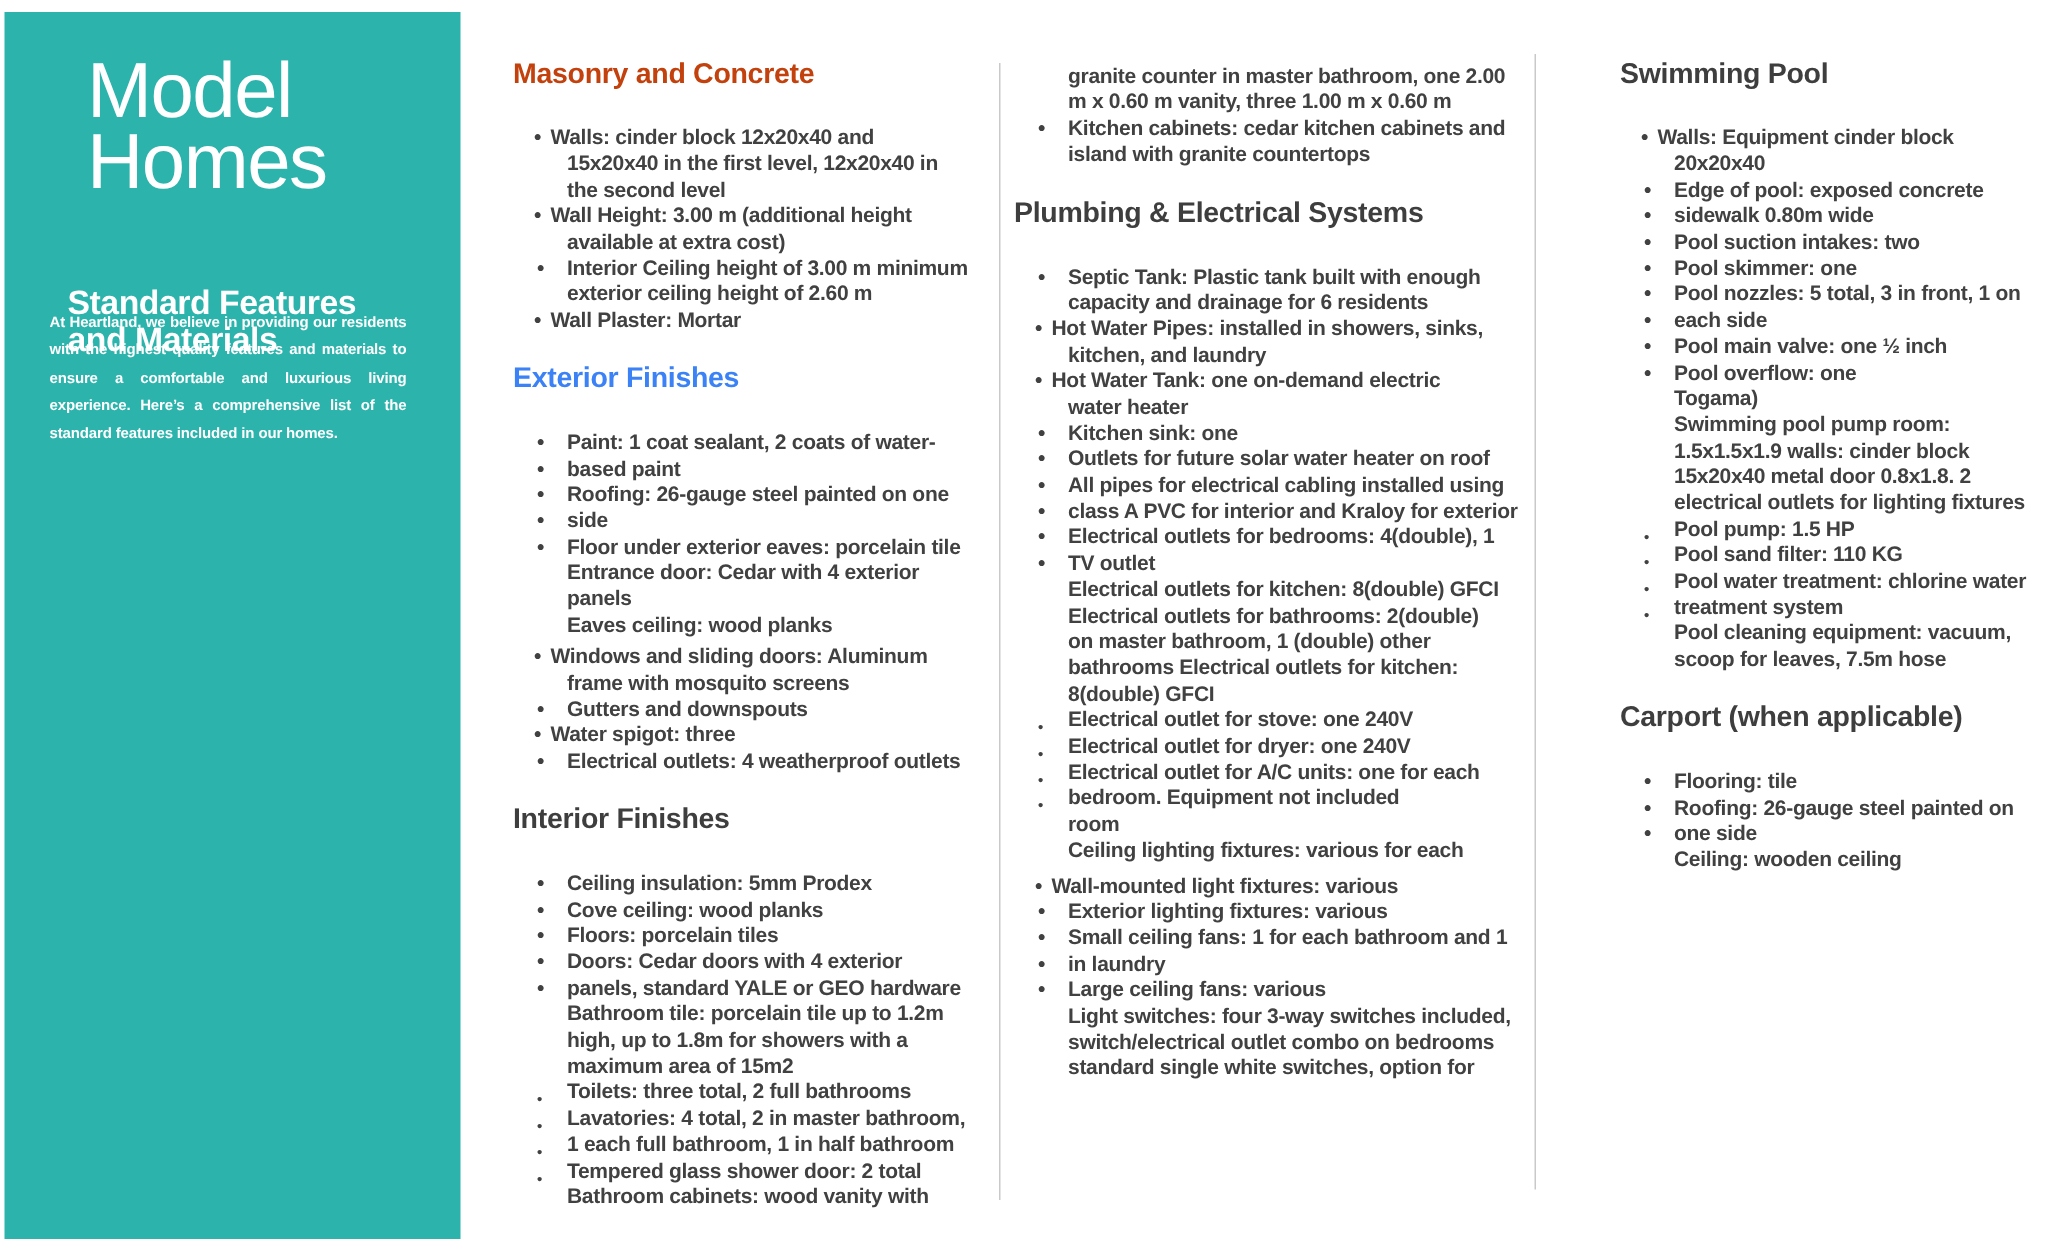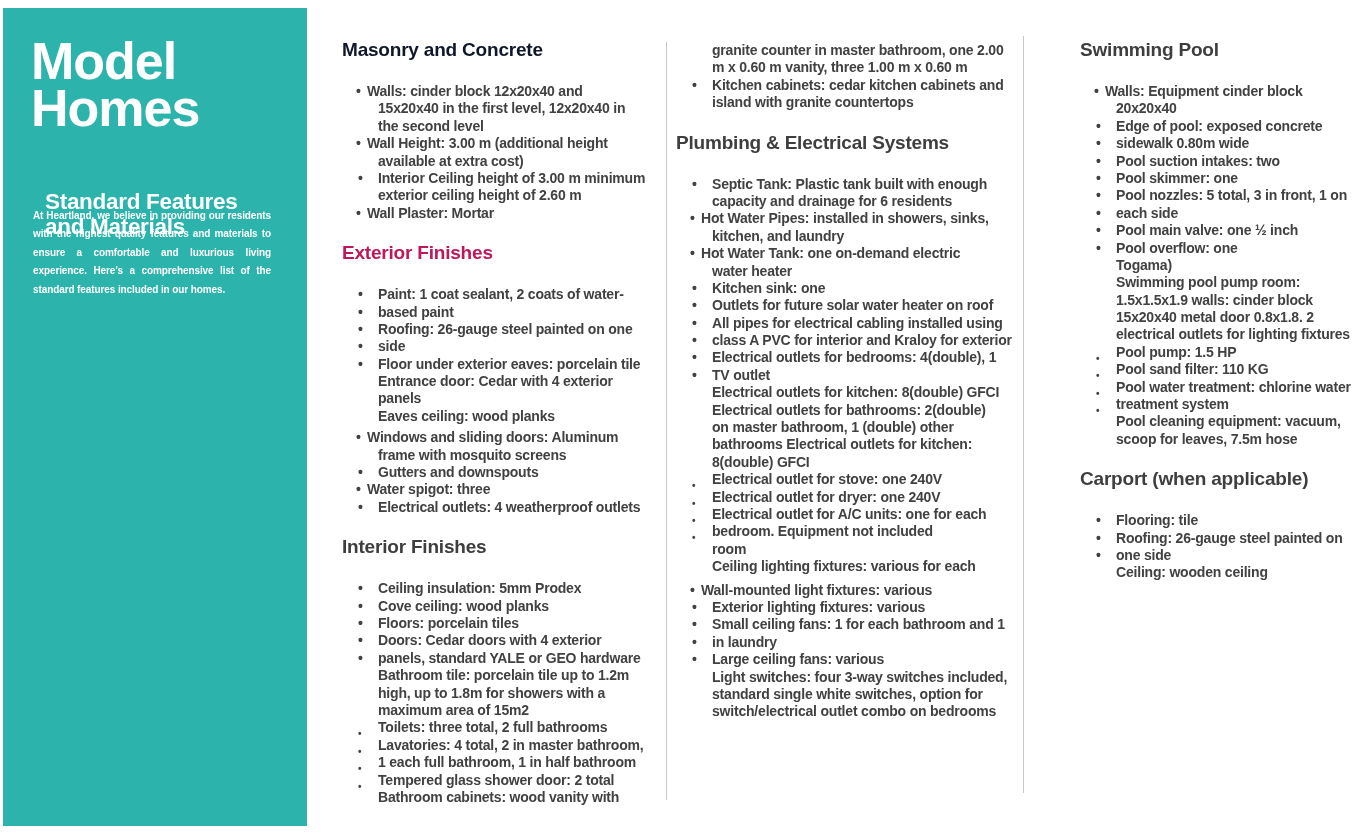--- a/index.html
+++ b/index.html
@@ -8,22 +8,22 @@
     position:relative; width:1368px; height:840px; overflow:hidden;
     background:#ffffff;
     font-family:"Liberation Sans", sans-serif;
   }
   
   .sidebar {
     position:absolute; left:3px; top:8px; width:304px; height:818px;
     background:#2bb3ac; color:#ffffff;
   }
   .side-title {
-    position:absolute; left:28px; top:30px;
-    font-size:52px; line-height:47px; font-weight:bold; letter-spacing:-1px;
+    position:absolute; left:55px; top:30px;
+    font-size:52px; line-height:47px; font-weight:normal; letter-spacing:-1px;
   }
   .side-sub {
     position:absolute; left:42px; top:144px; width:214px;
     font-size:22.5px; line-height:25px; font-weight:bold; letter-spacing:-0.3px;margin-top:37px;
   }
   .side-intro {
     position:absolute; left:30px; top:199px; width:238px;
     font-size:10px; line-height:18.4px; font-weight:bold;
     text-align:justify; letter-spacing:-0.1px;
   }
@@ -67,21 +67,21 @@
     </div>
     <div class="side-sub">Standard Features and Materials</div>
     <div class="side-intro">At Heartland, we believe in providing our residents with the highest quality features and materials to ensure a comfortable and luxurious living experience. Here’s a comprehensive list of the standard features included in our homes.</div>
   </div>
 
   <div class="divider divider-1" style="background: rgb(201, 201, 201);"></div>
   <div class="divider divider-2" style="background: rgb(201, 201, 201);"></div>
 
   <div class="col col-1" style="color: rgb(65, 65, 65);">
       <div class="section">
-        <div class="sec-heading" style="color: #0f172a;">Masonry and Concrete</div>
+        <div class="sec-heading" style="color: #c2410c;">Masonry and Concrete</div>
         <div class="line b-t">
           <span class="bullet">•</span>
           <span class="txt">Walls: cinder block 12x20x40 and</span>
         </div>
         <div class="line b-n">
           <span class="txt">15x20x40 in the first level, 12x20x40 in</span>
         </div>
         <div class="line b-n">
           <span class="txt">the second level</span>
         </div>
@@ -98,21 +98,21 @@
         </div>
         <div class="line b-n">
           <span class="txt">exterior ceiling height of 2.60 m</span>
         </div>
         <div class="line b-t">
           <span class="bullet">•</span>
           <span class="txt">Wall Plaster: Mortar</span>
         </div>
       </div>
       <div class="section">
-        <div class="sec-heading" style="color: #be185d;">Exterior Finishes</div>
+        <div class="sec-heading" style="color: #3b82f6;">Exterior Finishes</div>
         <div class="line b-w">
           <span class="bullet">•</span>
           <span class="txt">Paint: 1 coat sealant, 2 coats of water-</span>
         </div>
         <div class="line b-w">
           <span class="bullet">•</span>
           <span class="txt">based paint</span>
         </div>
         <div class="line b-w">
           <span class="bullet">•</span>
@@ -324,24 +324,24 @@
           <span class="txt">in laundry</span>
         </div>
         <div class="line b-w">
           <span class="bullet">•</span>
           <span class="txt">Large ceiling fans: various</span>
         </div>
         <div class="line b-n">
           <span class="txt">Light switches: four 3-way switches included,</span>
         </div>
         <div class="line b-n">
+          <span class="txt">switch/electrical outlet combo on bedrooms</span>
+        </div>
+        <div class="line b-n">
           <span class="txt">standard single white switches, option for</span>
-        </div>
-        <div class="line b-n">
-          <span class="txt">switch/electrical outlet combo on bedrooms</span>
         </div>
       </div>
     </div>
   <div class="col col-3" style="color: rgb(65, 65, 65);">
       <div class="section">
         <div class="sec-heading" style="color: rgb(62, 62, 62);">Swimming Pool</div>
         <div class="line b-t">
           <span class="bullet">•</span>
           <span class="txt">Walls: Equipment cinder block</span>
         </div>

